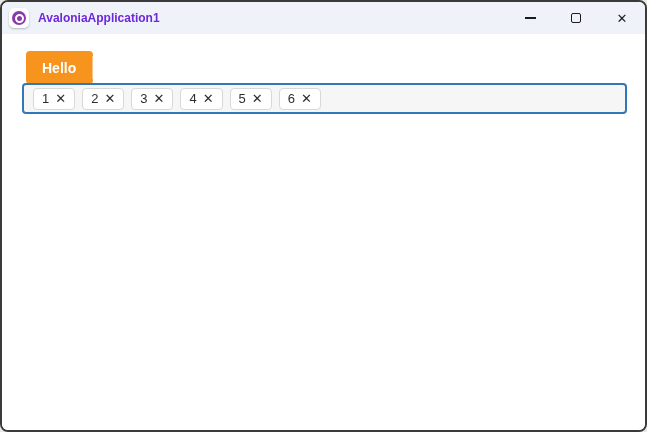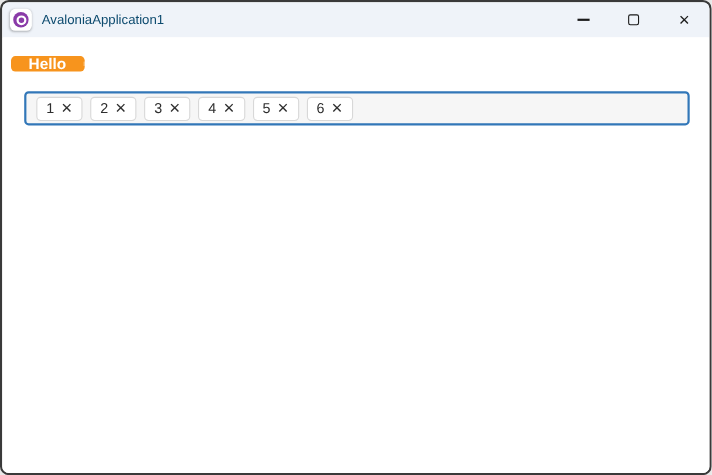--- a/index.html
+++ b/index.html
@@ -15,34 +15,34 @@
     width:20px;height:20px;margin-left:7px;background:#ffffff;border-radius:5px;
     box-shadow:0 1px 2px rgba(0,0,0,0.25);display:flex;align-items:center;justify-content:center;
     flex:0 0 auto;
   }
   .logo-circle{
     width:14px;height:14px;border-radius:50%;background:#8a3ba8;
     display:flex;align-items:center;justify-content:center;
   }
   .logo-ring{width:5px;height:5px;border:2.5px solid #ffffff;border-radius:50%;}
   .title-text{
-    margin-left:9px;font-size:12px;color:#0c4a6e;white-space:nowrap;
+    margin-left:9px;font-size:12px;color:#6d28d9;white-space:nowrap;font-weight:bold;
   }
   .titlebar-spacer{flex:1;}
   .caption-btn{
     width:46px;height:32px;display:flex;align-items:center;justify-content:center;
     background:transparent;border:none;padding:0;cursor:default;
   }
   .glyph-min{width:11px;height:1.3px;background:#1b1b1b;}
   .glyph-max{width:10px;height:10px;border:1.2px solid #1b1b1b;border-radius:2px;box-sizing:border-box;}
   .glyph-close{font-size:13px;color:#1b1b1b;line-height:1;}
   
   .content{position:relative;height:calc(100% - 32px);background:#ffffff;}
   .segmented{
-    position:absolute;left:8px;top:17px;height:14px;
+    position:absolute;left:24px;top:17px;height:33px;
     display:inline-flex;align-items:stretch;background:#f7941d;border-radius:4px;
   }
   .segment{
     display:flex;align-items:center;justify-content:center;
     padding:0 16px;background:transparent;border:none;cursor:default;
     color:#ffffff;font-weight:bold;font-size:14px;font-family:"Liberation Sans",sans-serif;
   }
   .segment-divider{
     width:1px;margin:5px 0;background:rgba(255,255,255,0.45);align-self:stretch;flex:0 0 auto;
   }

